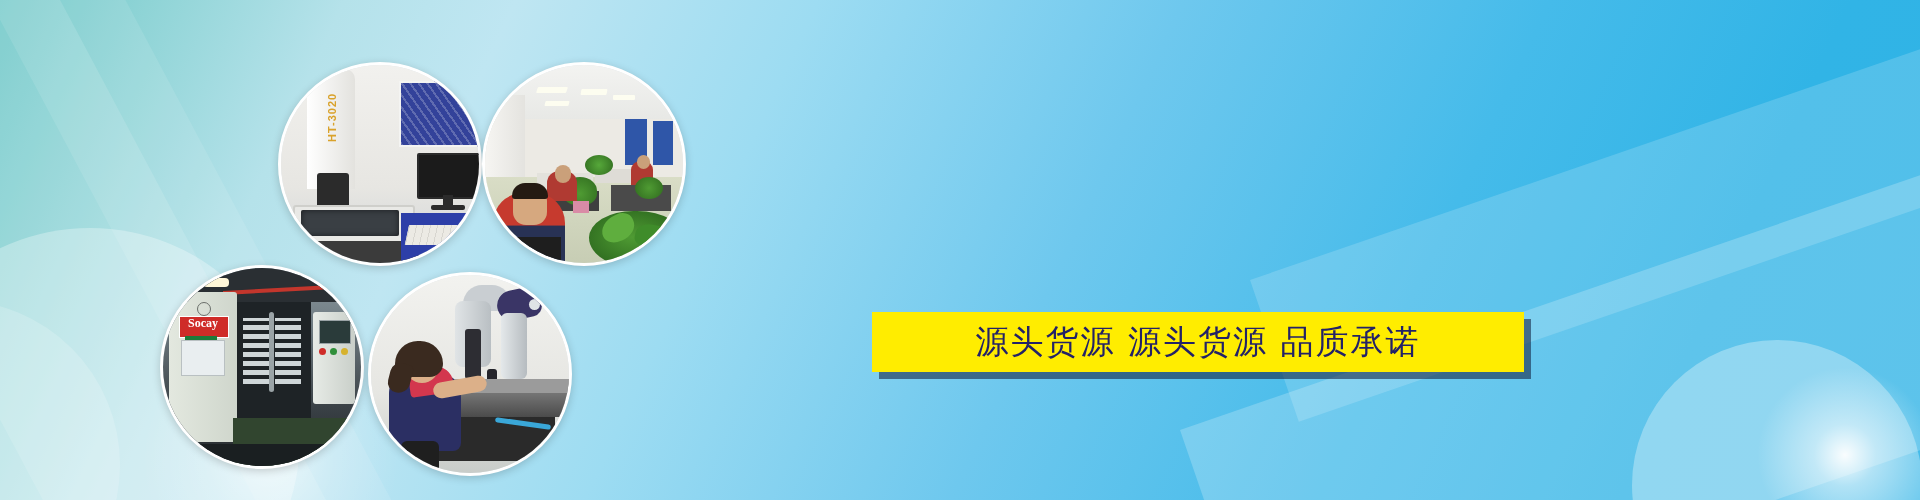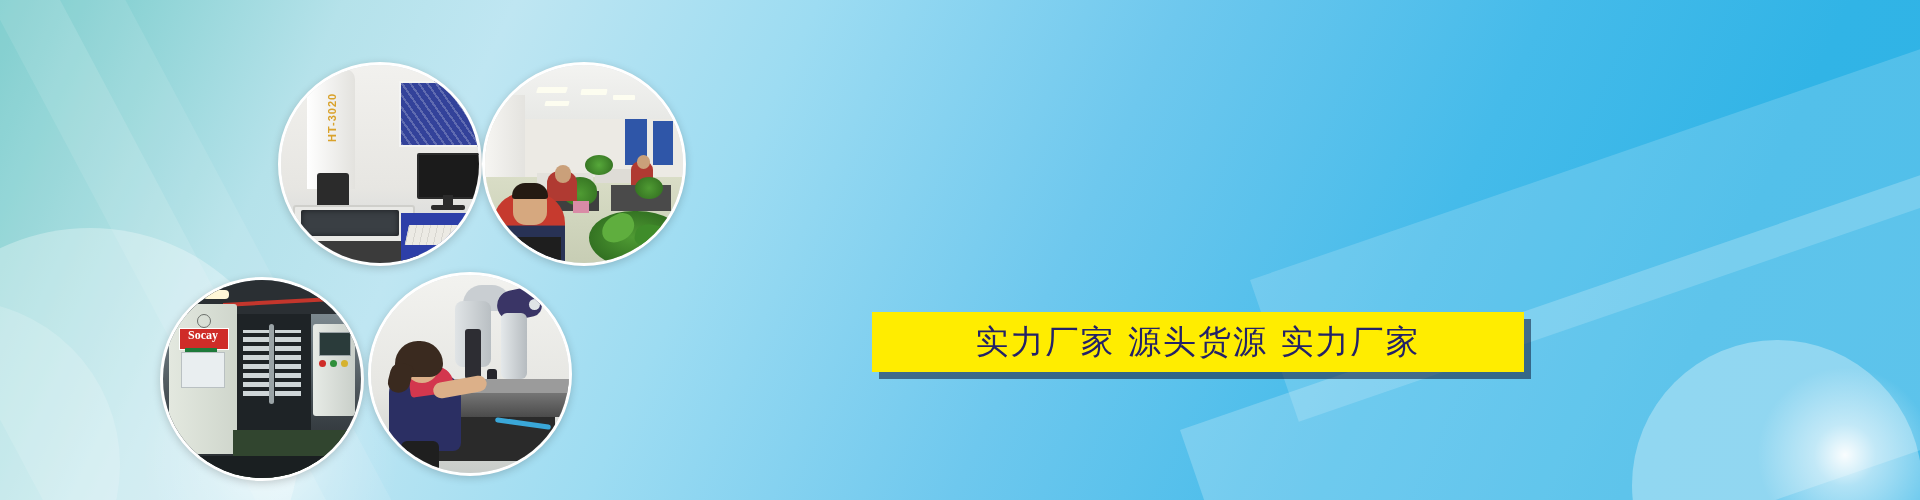--- a/index.html
+++ b/index.html
@@ -156,21 +156,21 @@
   .p2-pl1  { position:absolute; left:78px; top:112px; width:34px; height:28px; background:radial-gradient(circle at 50% 60%,#4f9b33,#2f6a1e); border-radius:50% 50% 40% 40%; }
   .p2-pot1 { position:absolute; left:88px; top:136px; width:16px; height:12px; background:#d98ba6; }
   .p2-pl2  { position:absolute; left:100px; top:90px; width:28px; height:20px; background:radial-gradient(circle,#56a83a,#2f6a1e); border-radius:50%; }
   .p2-pl3  { position:absolute; left:150px; top:112px; width:28px; height:22px; background:radial-gradient(circle,#4f9b33,#2f6a1e); border-radius:50%; }
   .p2-bigpl{ position:absolute; left:104px; top:146px; width:96px; height:58px;
              background:radial-gradient(ellipse at 45% 45%,#4f9b33 0%,#2e6b1f 70%,#23561a 100%); border-radius:48% 52% 44% 56%; }
   .p2-leafa{ position:absolute; left:116px; top:150px; width:34px; height:26px; background:#5fae3e; border-radius:60% 40% 55% 45%; transform:rotate(-24deg);}
   .p2-leafb{ position:absolute; left:150px; top:160px; width:36px; height:24px; background:#3f8c2a; border-radius:50% 50% 60% 40%; transform:rotate(12deg);}
 
   
-  #photo-3 { left: 160px; top: 277px; width: 198px; height: 198px; }
+  #photo-3 { left: 160px; top: 265px; width: 198px; height: 198px; }
   .p3-bg    { position:absolute; inset:0; background:linear-gradient(180deg,#8d9aa0 0%,#6e7a80 30%,#3a4146 70%,#23282b 100%); }
   .p3-top   { position:absolute; left:0; top:0; width:100%; height:34px; background:#2a2f33; }
   .p3-topl  { position:absolute; left:40px; top:10px; width:26px; height:9px; background:#fff7d8; border-radius:4px; filter:blur(0.5px);}
   .p3-redbar{ position:absolute; left:60px; top:20px; width:110px; height:4px; background:#c3362c; transform:rotate(-3deg);}
   .p3-cab   { position:absolute; left:6px; top:24px; width:68px; height:150px; background:linear-gradient(90deg,#e3e8df,#cfd6cc); border-radius:3px;}
   .p3-logo  { position:absolute; left:16px; top:48px; width:48px; height:20px; background:#cf2c28; border:1px solid #fff; }
   .p3-logotx{ position:absolute; left:16px; top:48px; width:48px; height:14px; color:#fff; font-size:12px; font-weight:bold;
               text-align:center; line-height:14px; font-family:"Liberation Serif", serif;}
   .p3-circ  { position:absolute; left:34px; top:34px; width:12px; height:12px; border:1px solid #6b6f6b; border-radius:50%; }
   .p3-plate { position:absolute; left:18px; top:72px; width:42px; height:34px; background:#e9eef0; border:1px solid #b9c0c2;}
@@ -376,17 +376,17 @@
       <div class="p4-hair"></div>
       <div class="p4-hair2"></div>
       <div class="p4-arm2"></div>
       <div class="p4-leg"></div>
     </div>
   </div>
 
 
   <div class="subbanner-wrap">
     <div class="subbanner">
-      <span class="subbanner-text">实力厂家 源头货源 实力厂家</span>
+      <span class="subbanner-text">源头货源 源头货源 品质承诺</span>
     </div>
   </div>
 
 </div>
 
 </body></html>

